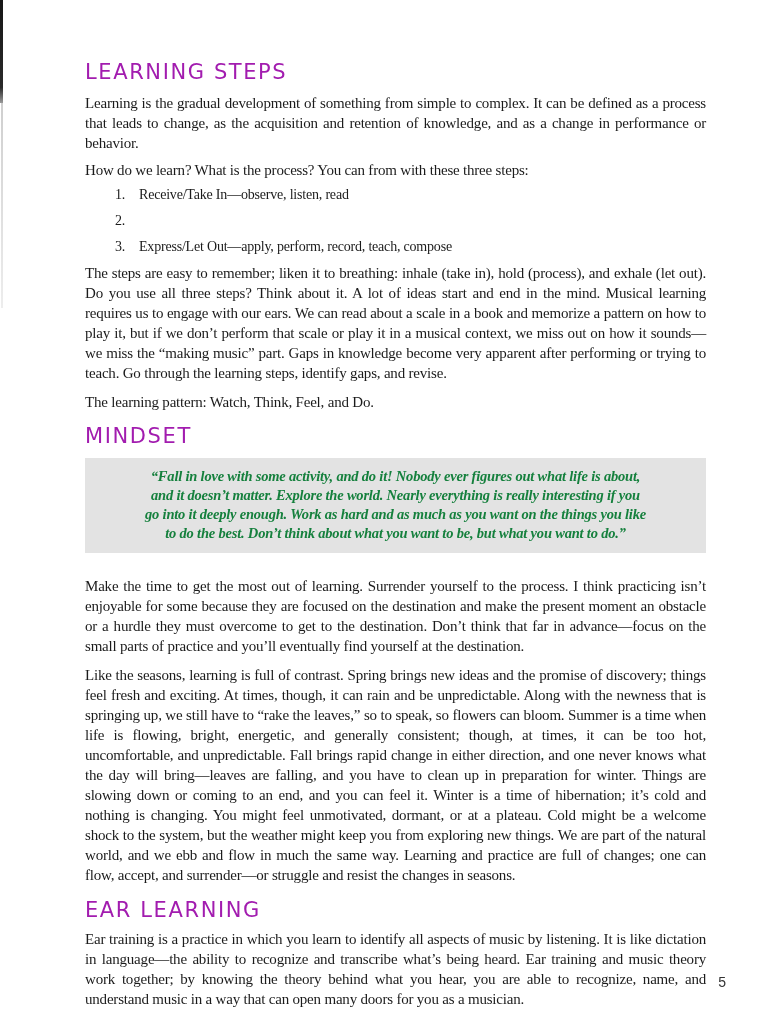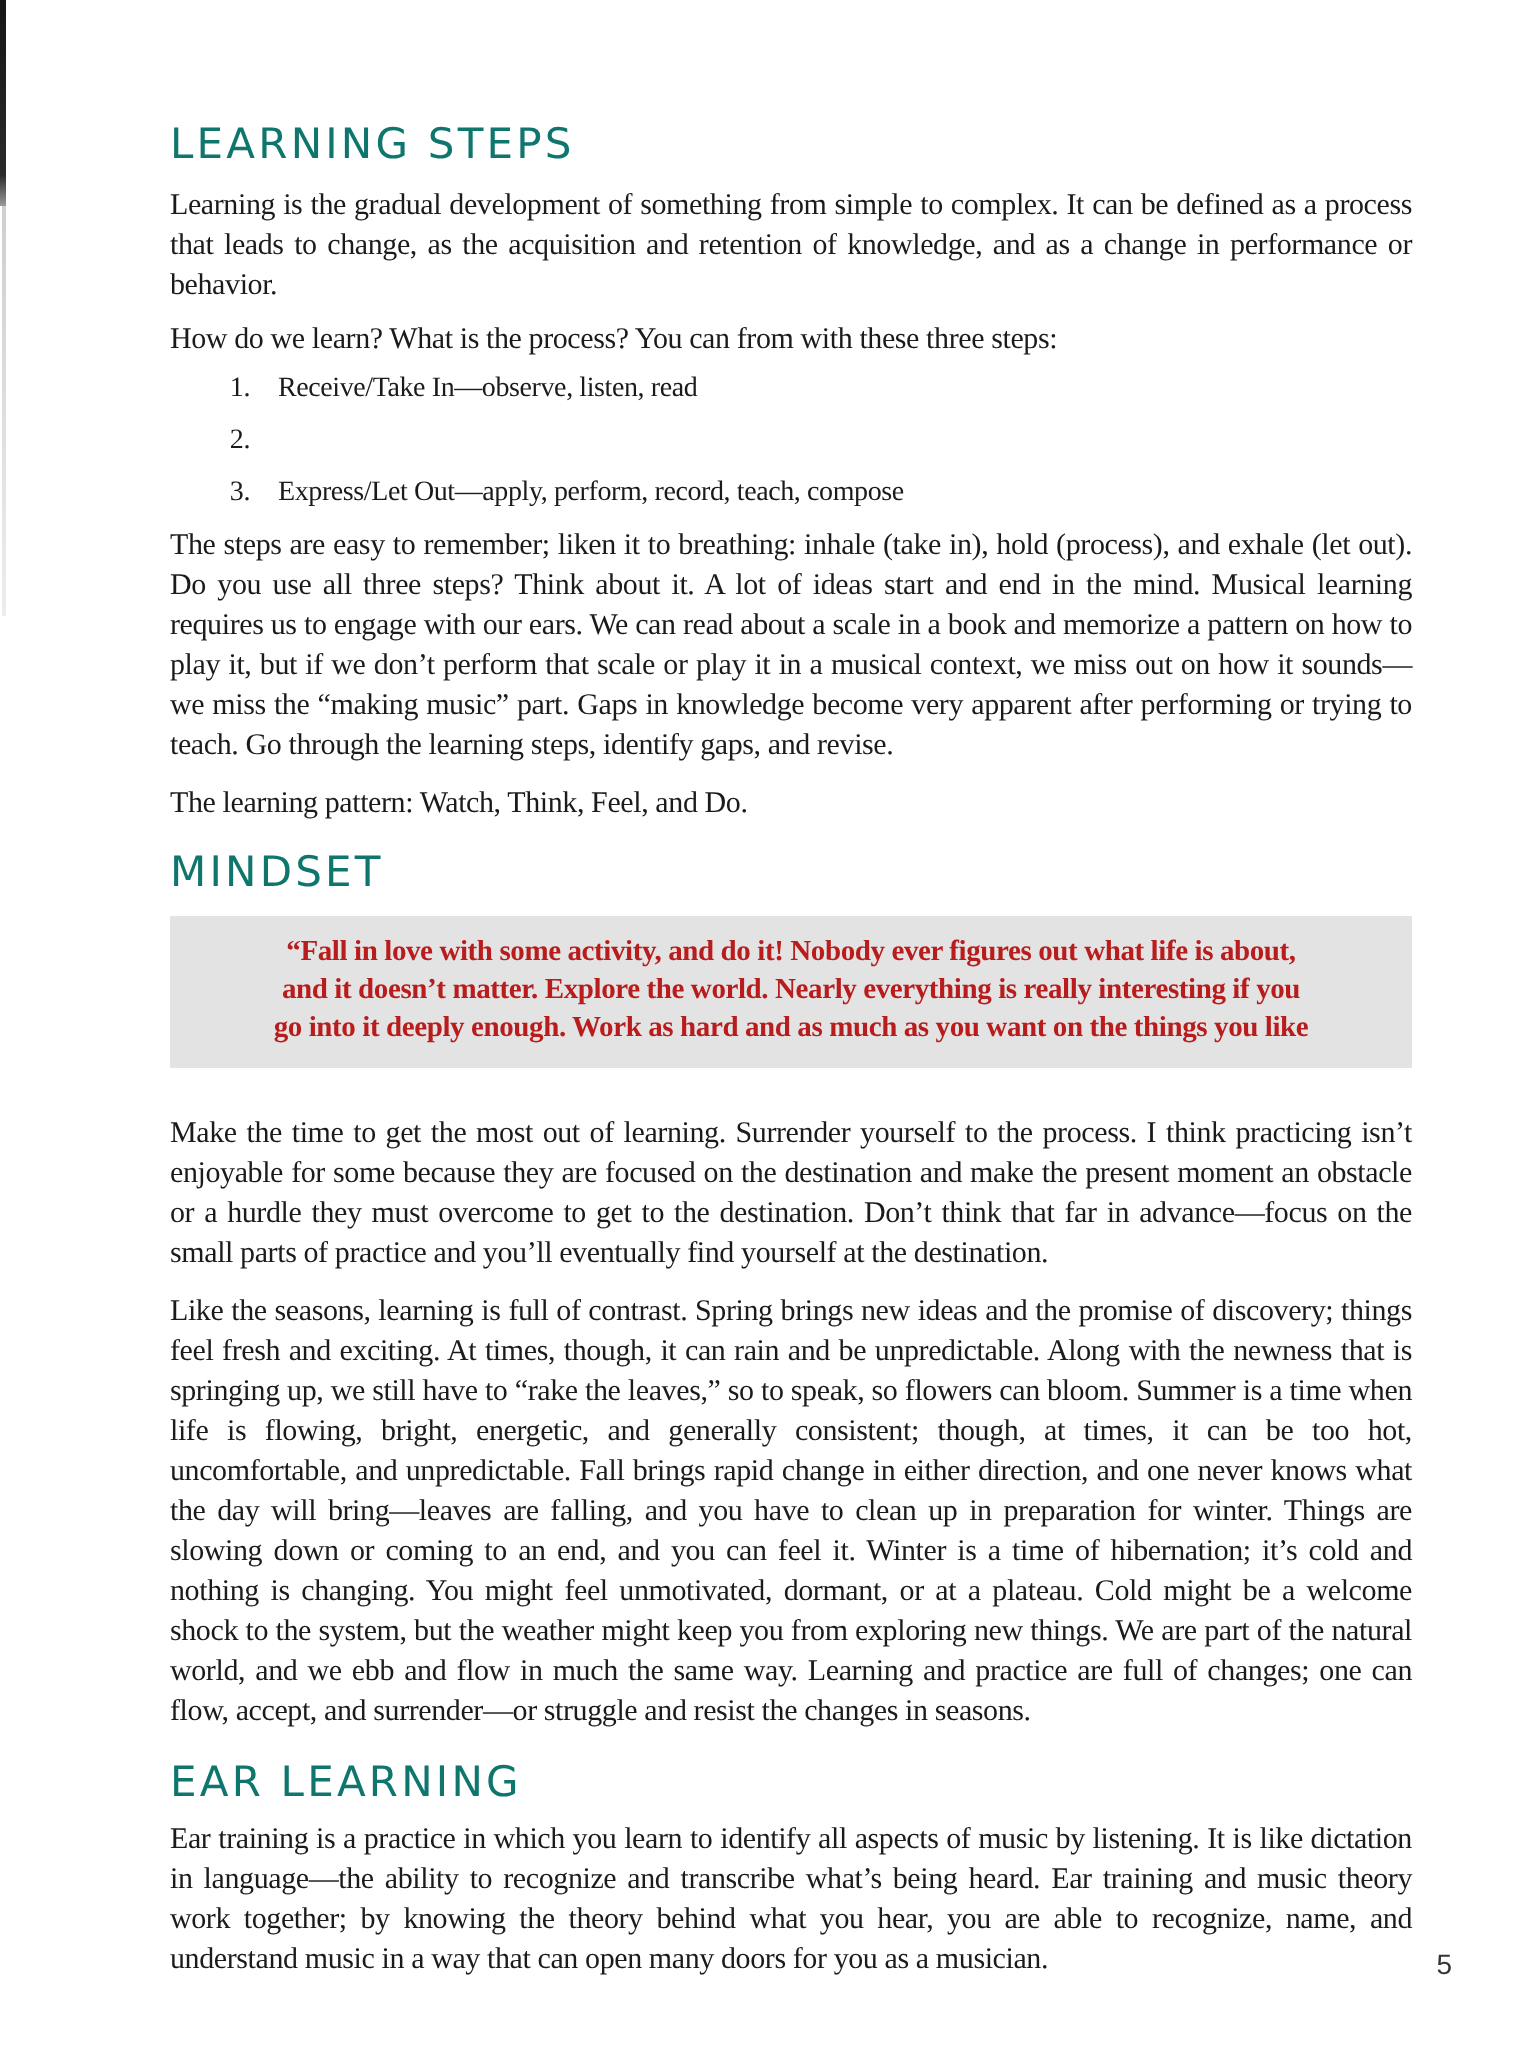--- a/index.html
+++ b/index.html
@@ -20,44 +20,44 @@
     background:linear-gradient(to bottom, #cfcfcf 0%, #ededed 100%);
   }
   .content {
     position:absolute; left:85px; top:60px; width:621px;
   }
   .section-heading {
     font-family:"DejaVu Sans", "Liberation Sans", sans-serif;
     font-size:21px; line-height:25px;
     font-weight:500;
     letter-spacing:1.6px;
-    color:#0f766e;
+    color:#a21caf;
     margin:0;
   }
   .para {
     font-size:15px; line-height:20px;
     text-align:justify;
     letter-spacing:-0.2px;
     margin:0;
   }
   .steps-list { margin:0; }
   .step-item { display:flex; font-size:14px; line-height:20px; margin-bottom:6px; letter-spacing:-0.2px; }
   .step-item:last-child { margin-bottom:0; }
   .step-num { width:18px; margin-left:22px; text-align:right; flex:0 0 auto; }
   .step-text { margin-left:14px; }
   .quote-box {
     background:#e3e3e3;
     padding:9px 26px 10px 26px;
     text-align:center;
   }
   .quote-line {
     font-size:14.5px; line-height:19px;
-    font-weight:bold; 
+    font-weight:bold; font-style:italic;
     letter-spacing:-0.2px;
-    color:#b91c1c;
+    color:#15803d;
     white-space:nowrap;
   }
   .page-number {
     position:absolute; right:42px; bottom:34px;
     font-family:"Liberation Sans", sans-serif;
     font-size:14px; color:#333333;
   }.mt5{margin-top:5px}.mt6{margin-top:6px}.mt7{margin-top:7px}
   .mt8{margin-top:8px}.mt9{margin-top:9px}.mt11{margin-top:23px}.mt12{margin-top:12px}
   .mt13{margin-top:13px}
 </style>
@@ -94,20 +94,21 @@
     <p class="para mt6">The steps are easy to remember; liken it to breathing: inhale (take in), hold (process), and exhale (let out). Do you use all three steps? Think about it. A lot of ideas start and end in the mind. Musical learning requires us to engage with our ears. We can read about a scale in a book and memorize a pattern on how to play it, but if we don’t perform that scale or play it in a musical context, we miss out on how it sounds—we miss the “making music” part. Gaps in knowledge become very apparent after performing or trying to teach. Go through the learning steps, identify gaps, and revise.</p>
 
     <p class="para mt9">The learning pattern: Watch, Think, Feel, and Do.</p>
 
     <h2 class="section-heading mt12">MINDSET</h2>
 
     <div class="quote-box mt9">
       <div class="quote-line">“Fall in love with some activity, and do it! Nobody ever figures out what life is about,</div>
       <div class="quote-line">and it doesn’t matter. Explore the world. Nearly everything is really interesting if you</div>
       <div class="quote-line">go into it deeply enough. Work as hard and as much as you want on the things you like</div>
+      <div class="quote-line">to do the best. Don’t think about what you want to be, but what you want to do.”</div>
     </div>
 
     <p class="para mt11">Make the time to get the most out of learning. Surrender yourself to the process. I think practicing isn’t enjoyable for some because they are focused on the destination and make the present moment an obstacle or a hurdle they must overcome to get to the destination. Don’t think that far in advance—focus on the small parts of practice and you’ll eventually find yourself at the destination.</p>
 
     <p class="para mt9">Like the seasons, learning is full of contrast. Spring brings new ideas and the promise of discovery; things feel fresh and exciting. At times, though, it can rain and be unpredictable. Along with the newness that is springing up, we still have to “rake the leaves,” so to speak, so flowers can bloom. Summer is a time when life is flowing, bright, energetic, and generally consistent; though, at times, it can be too hot, uncomfortable, and unpredictable. Fall brings rapid change in either direction, and one never knows what the day will bring—leaves are falling, and you have to clean up in preparation for winter. Things are slowing down or coming to an end, and you can feel it. Winter is a time of hibernation; it’s cold and nothing is changing. You might feel unmotivated, dormant, or at a plateau. Cold might be a welcome shock to the system, but the weather might keep you from exploring new things. We are part of the natural world, and we ebb and flow in much the same way. Learning and practice are full of changes; one can flow, accept, and surrender—or struggle and resist the changes in seasons.</p>
 
     <h2 class="section-heading mt13">EAR LEARNING</h2>
 
     <p class="para mt6">Ear training is a practice in which you learn to identify all aspects of music by listening. It is like dictation in language—the ability to recognize and transcribe what’s being heard. Ear training and music theory work together; by knowing the theory behind what you hear, you are able to recognize, name, and understand music in a way that can open many doors for you as a musician.</p>
 

